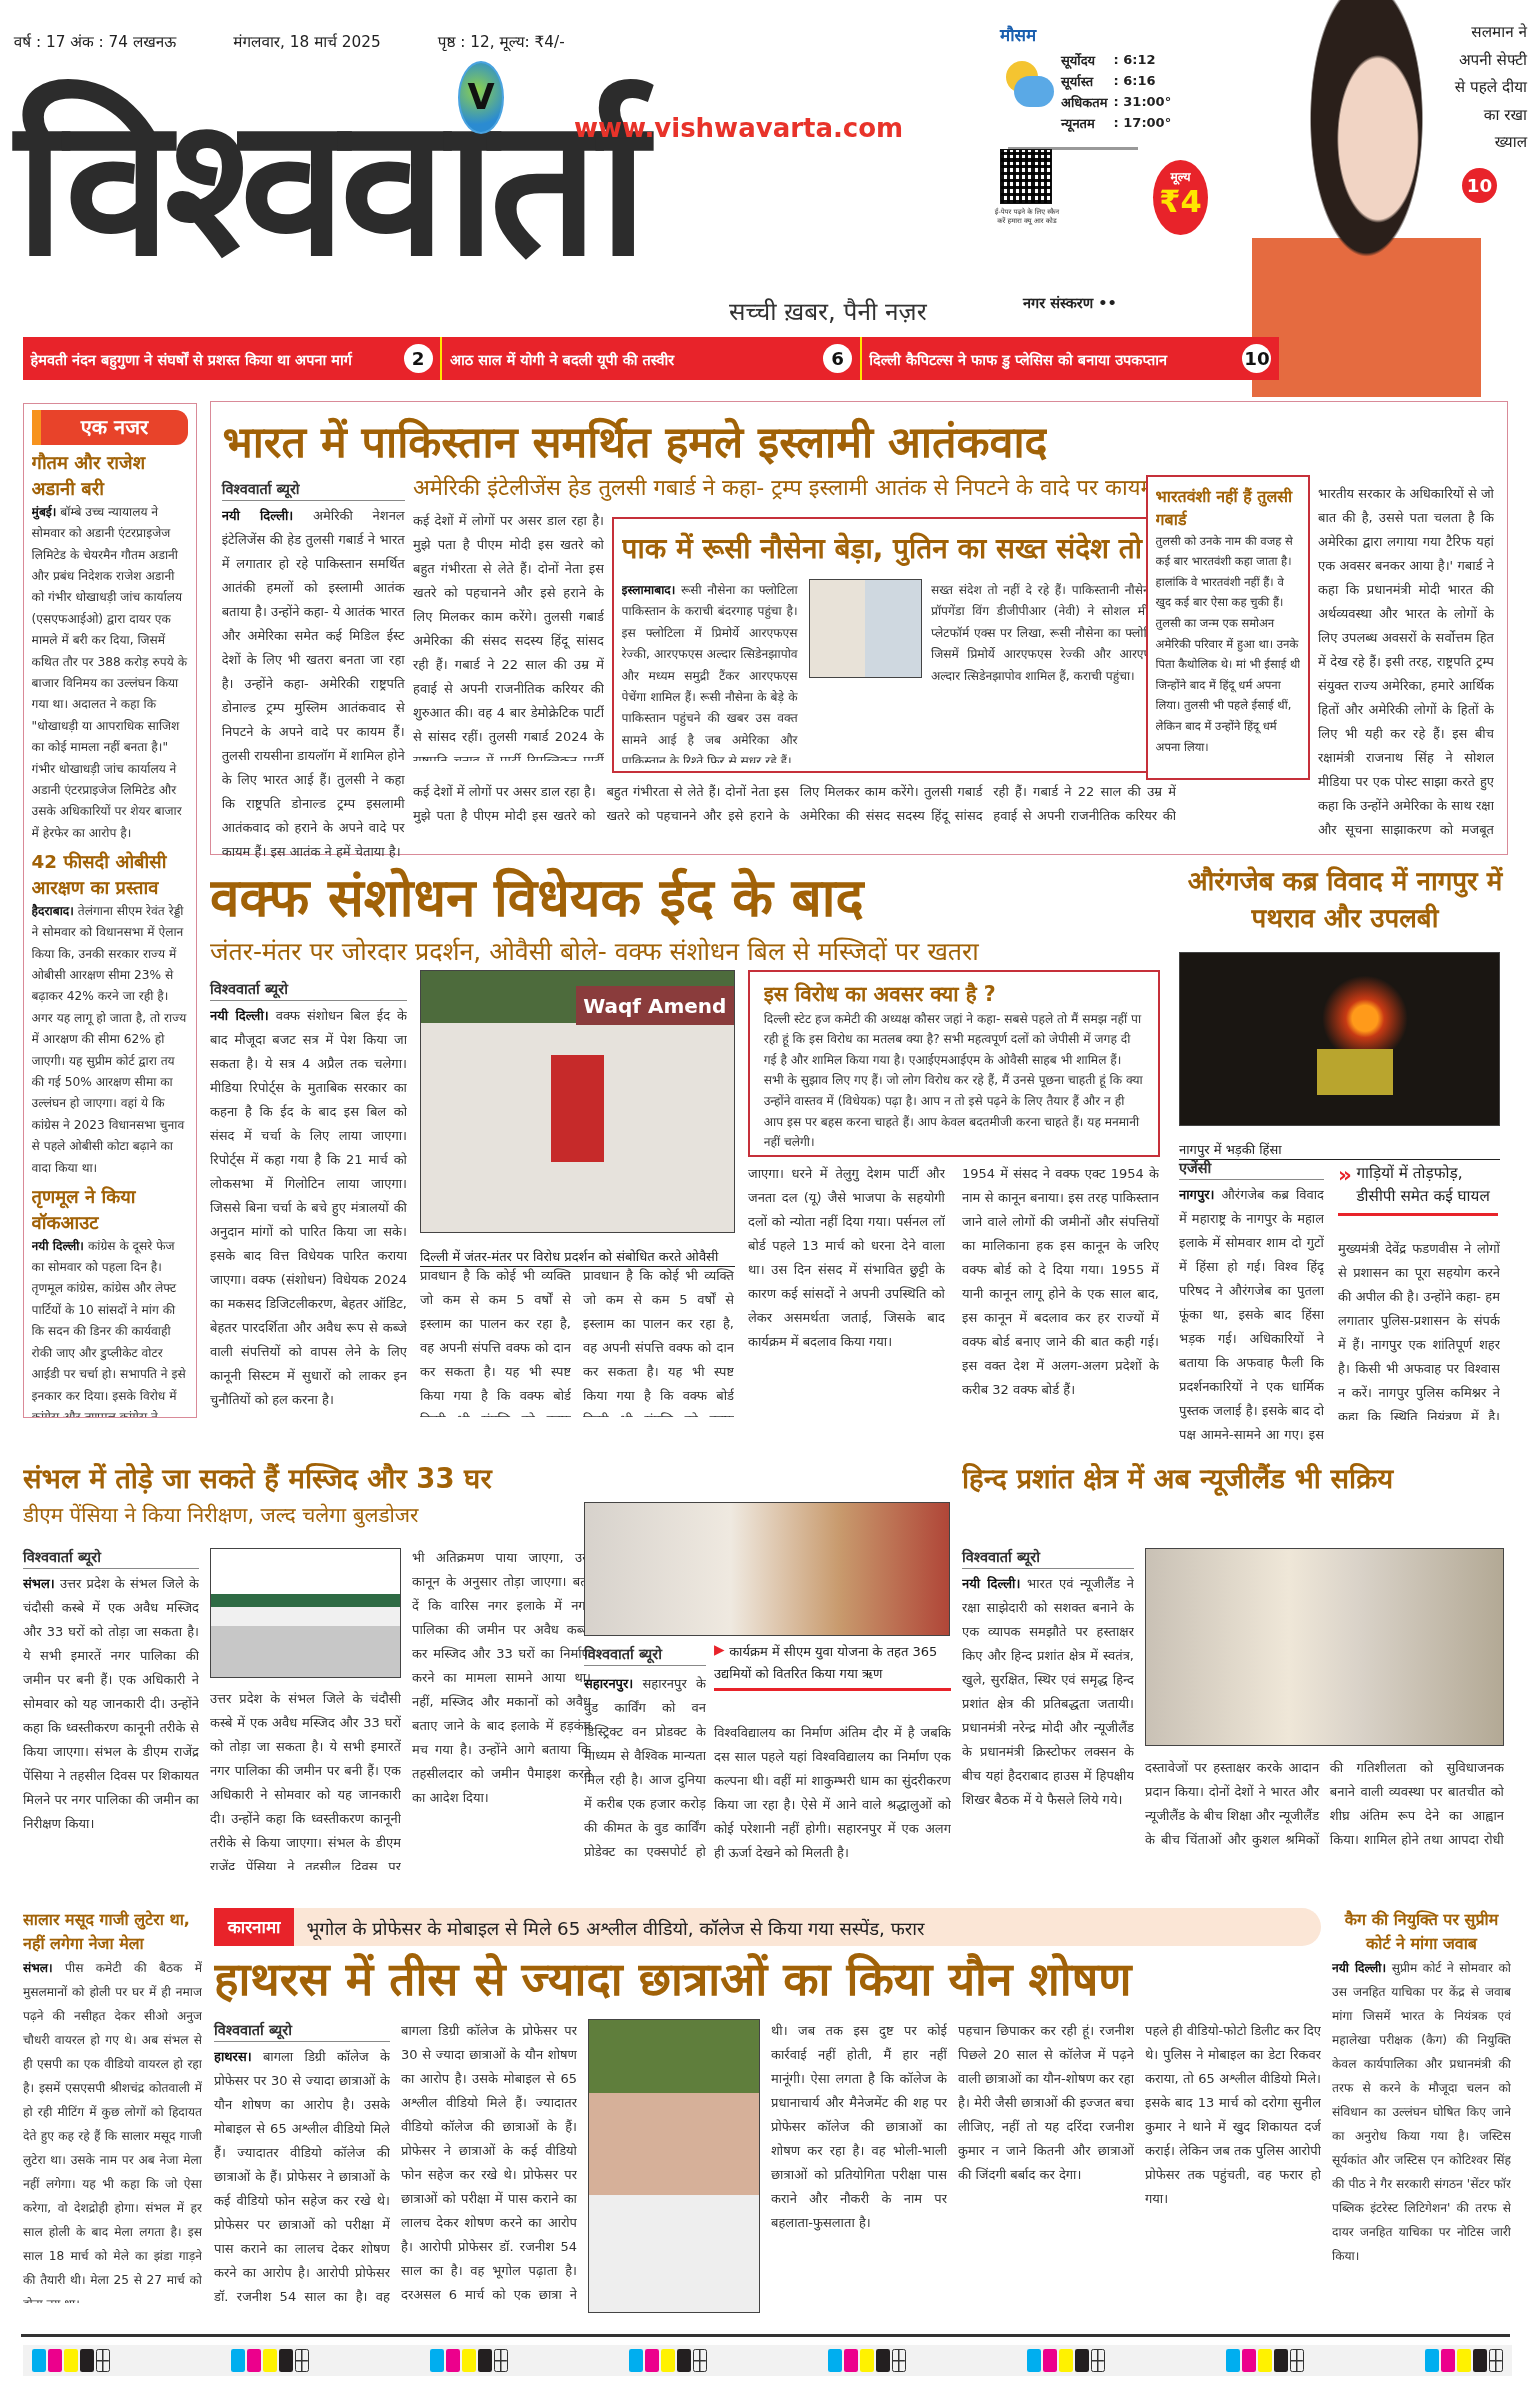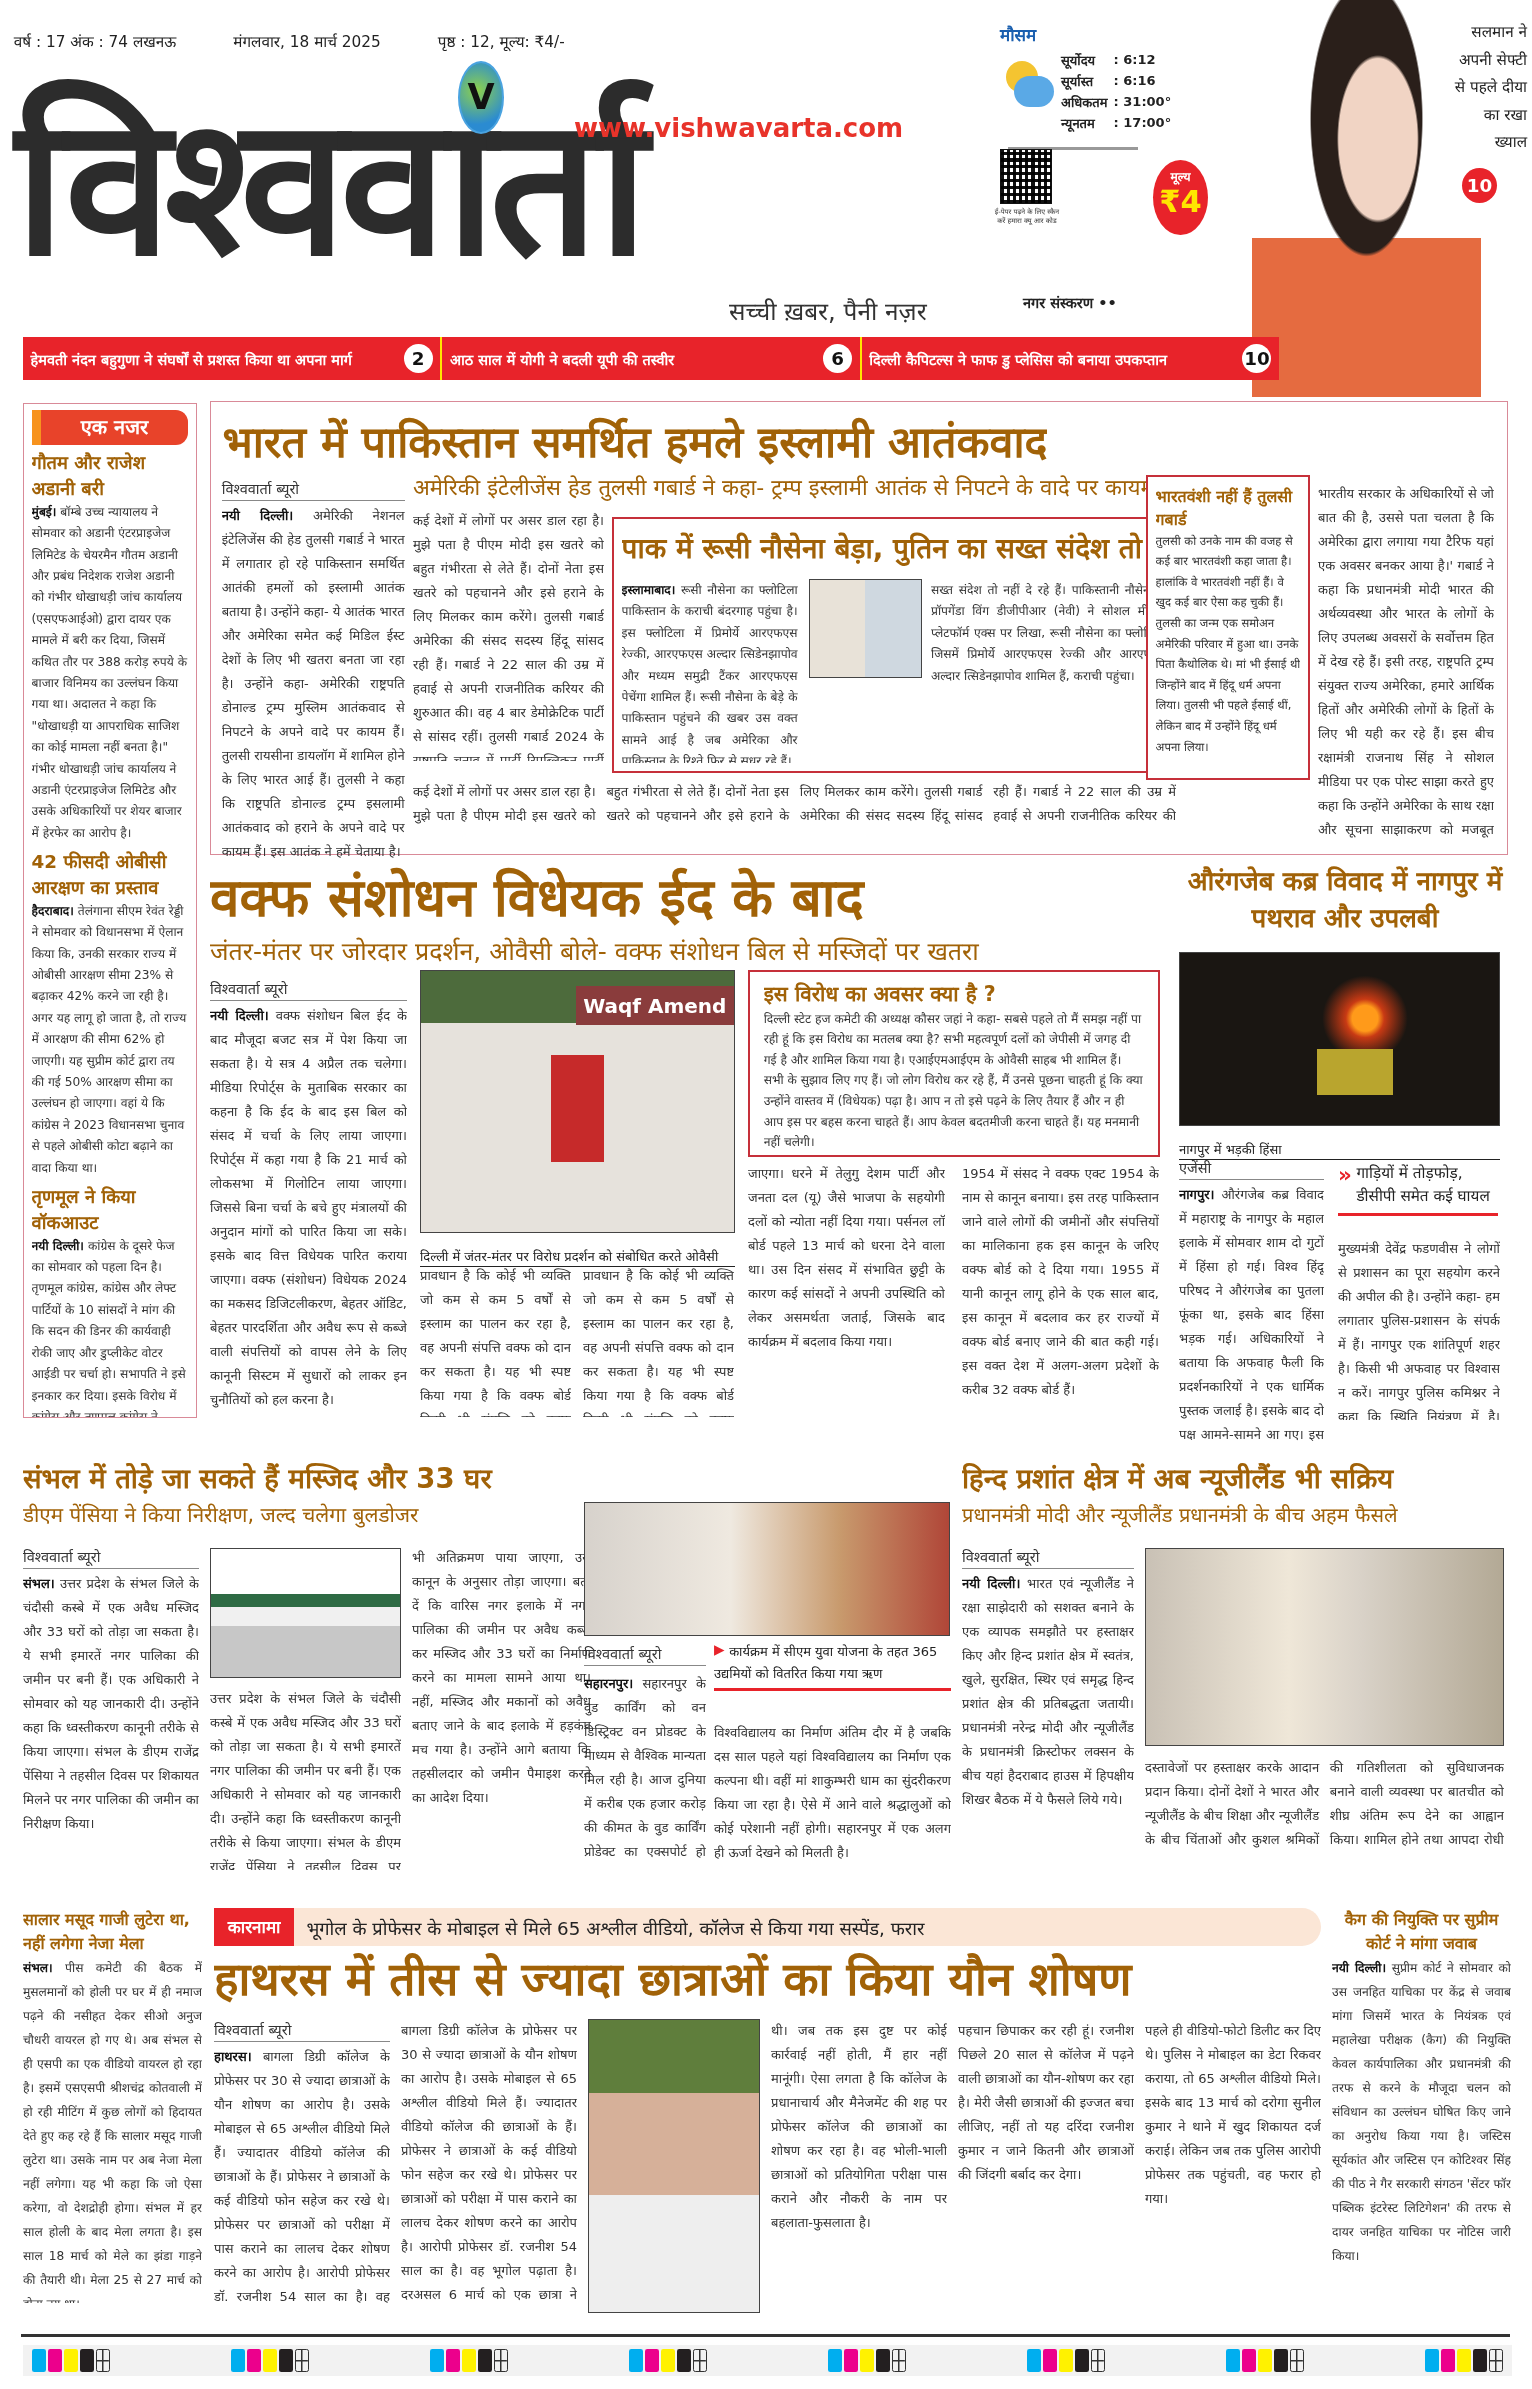--- a/index.html
+++ b/index.html
@@ -1,21 +1,21 @@
 <!DOCTYPE html>
 <html style="font-size:12.2px"><head>
 <meta charset="utf-8">
 <style>
   * { box-sizing: border-box; margin: 0; padding: 0; }
   html, body { width: 1533px; height: 2389px; background: #fff; overflow: hidden; }
   body { font-family: "DejaVu Sans", "Liberation Sans", sans-serif; color: #222; position: relative; }
   .abs { position: absolute; }
   .body-text { font-family: "DejaVu Sans", sans-serif; font-size: 13px; line-height: 24px; color: #333; text-align: justify; overflow: hidden; }
   .body-text b { color: #111; }
-  .byline { font-size: 14.5px; font-weight: normal; color: #333; border-bottom: 1.5px solid #888; padding-bottom: 2.3px; margin-bottom: 3.1px; }
+  .byline { font-size: 14.5px; font-weight: bold; color: #333; border-bottom: 1.5px solid #888; padding-bottom: 2.3px; margin-bottom: 3.1px; }
   .photo { background: linear-gradient(135deg,#6b6b6b,#b9b9b9 45%,#8a8a8a); border: 0.8px solid #444; }
   .red-box { border: 2.3px solid #c6303a; }
   .pink-border { border: 1.5px solid #d98a98; }
   .caption { font-size: 13px; color: #222; border-bottom: 1.5px solid #222; padding: 1.5px 0; margin-top: 8px; }
   .headline { font-weight: bold; color: #a16207; white-space: nowrap; overflow: hidden; }
 
   
   .meta-line { top: 30.5px; left: 13.7px; font-size: 15.3px; color: #222; display: flex; gap: 57px; }
   .logo-title { top: 73px; left: 15.3px; font-size: 191px; font-weight: bold; color: #2c2c2c; line-height: 229px; letter-spacing: -6.1px; }
   .globe { top: 61px; left: 458px; width: 46px; height: 73px; border-radius: 50%; background: radial-gradient(circle at 40% 40%, #8fd24a, #2b8bd1 70%); border: 2.3px solid #4aa3e0; color: #111; font-weight: bold; font-size: 35px; text-align: center; line-height: 69px; }
@@ -223,21 +223,20 @@
   <div style="position:absolute;top:183px;left:130px;width:237px;border-bottom:3.1px solid #e8232a;padding-bottom:3.1px;">
     <span style="color:#e8232a;float:left;margin-right:4.6px;font-size:13.7px;">▶</span>
     <span style="font-size:13px;line-height:22px;">कार्यक्रम में सीएम युवा योजना के तहत 365 उद्यमियों को वितरित किया गया ऋण</span>
   </div>
   <div class="body-text" style="position:absolute;top:214px;left:0;width:122px;height:191px;"><b>सहारनपुर।</b> <span>सहारनपुर के वुड कार्विंग को वन डिस्ट्रिक्ट वन प्रोडक्ट के माध्यम से वैश्विक मान्यता मिल रही है। आज दुनिया में करीब एक हजार करोड़ की कीमत के वुड कार्विंग प्रोडेक्ट का एक्सपोर्ट हो रहा है। आज सहारनपुर का वुड कार्विंग दुनिया के मार्केट में पहुंच रहा है। सहारनपुर को दिल्ली और लखनऊ से जोड़ने के लिए कार्य युद्धस्तर पर चल रहा है। जल्द ही सहारनपुर से दिल्ली का रास्ता मात्र पौने दो घंटे में पूरा किया जा सकेगा।</span></div>
   <div class="body-text" style="position:absolute;top:263px;left:130px;width:237px;height:145px;">विश्वविद्यालय का निर्माण अंतिम दौर में है जबकि दस साल पहले यहां विश्वविद्यालय का निर्माण एक कल्पना थी। वहीं मां शाकुम्भरी धाम का सुंदरीकरण किया जा रहा है। ऐसे में आने वाले श्रद्धालुओं को कोई परेशानी नहीं होगी। सहारनपुर में एक अलग ही ऊर्जा देखने को मिलती है।</div>
 </div>
 
 <div class="abs" style="top:1458px;left:962px;width:550px;height:435px;">
   <div class="headline" style="font-size:27.5px;line-height:41px;">हिन्द प्रशांत क्षेत्र में अब न्यूजीलैंड भी सक्रिय</div>
-  <div class="headline" style="font-size:20px;font-weight:normal;line-height:32px;">प्रधानमंत्री मोदी और न्यूजीलैंड प्रधानमंत्री के बीच अहम फैसले</div>
   <div style="position:absolute;top:88px;left:0;width:172px;">
     <div class="byline">विश्ववार्ता ब्यूरो</div>
     <div class="body-text" style="height:321px;"><b>नयी दिल्ली।</b> <span>भारत एवं न्यूजीलैंड ने रक्षा साझेदारी को सशक्त बनाने के एक व्यापक समझौते पर हस्ताक्षर किए और हिन्द प्रशांत क्षेत्र में स्वतंत्र, खुले, सुरक्षित, स्थिर एवं समृद्ध हिन्द प्रशांत क्षेत्र की प्रतिबद्धता जतायी। प्रधानमंत्री नरेन्द्र मोदी और न्यूजीलैंड के प्रधानमंत्री क्रिस्टोफर लक्सन के बीच यहां हैदराबाद हाउस में हिपक्षीय शिखर बैठक में ये फैसले लिये गये।</span></div>
   </div>
   <div class="photo" style="position:absolute;top:90px;left:183px;width:359px;height:198px;background:linear-gradient(90deg,#c9c1b5,#efe7d8 40%,#d9d2c8 60%,#b3a995);"></div>
   <div class="body-text" style="position:absolute;top:298px;left:183px;width:359px;height:115px;column-count:2;column-gap:10.7px;">दस्तावेजों पर हस्ताक्षर करके आदान प्रदान किया। दोनों देशों ने भारत और न्यूजीलैंड के बीच शिक्षा और न्यूजीलैंड के बीच चिंताओं और कुशल श्रमिकों की गतिशीलता को सुविधाजनक बनाने वाली व्यवस्था पर बातचीत को शीघ्र अंतिम रूप देने का आह्वान किया। शामिल होने तथा आपदा रोधी अवसंरचना गठबंधन का सदस्य बनने की घोषणा का स्वागत किया।</div>
 </div>
 
 <div class="abs" style="top:1908px;left:23px;width:179px;height:405px;">
   <div class="headline" style="font-size:16px;line-height:24px;white-space:normal;">सालार मसूद गाजी लुटेरा था, नहीं लगेगा नेजा मेला</div>

